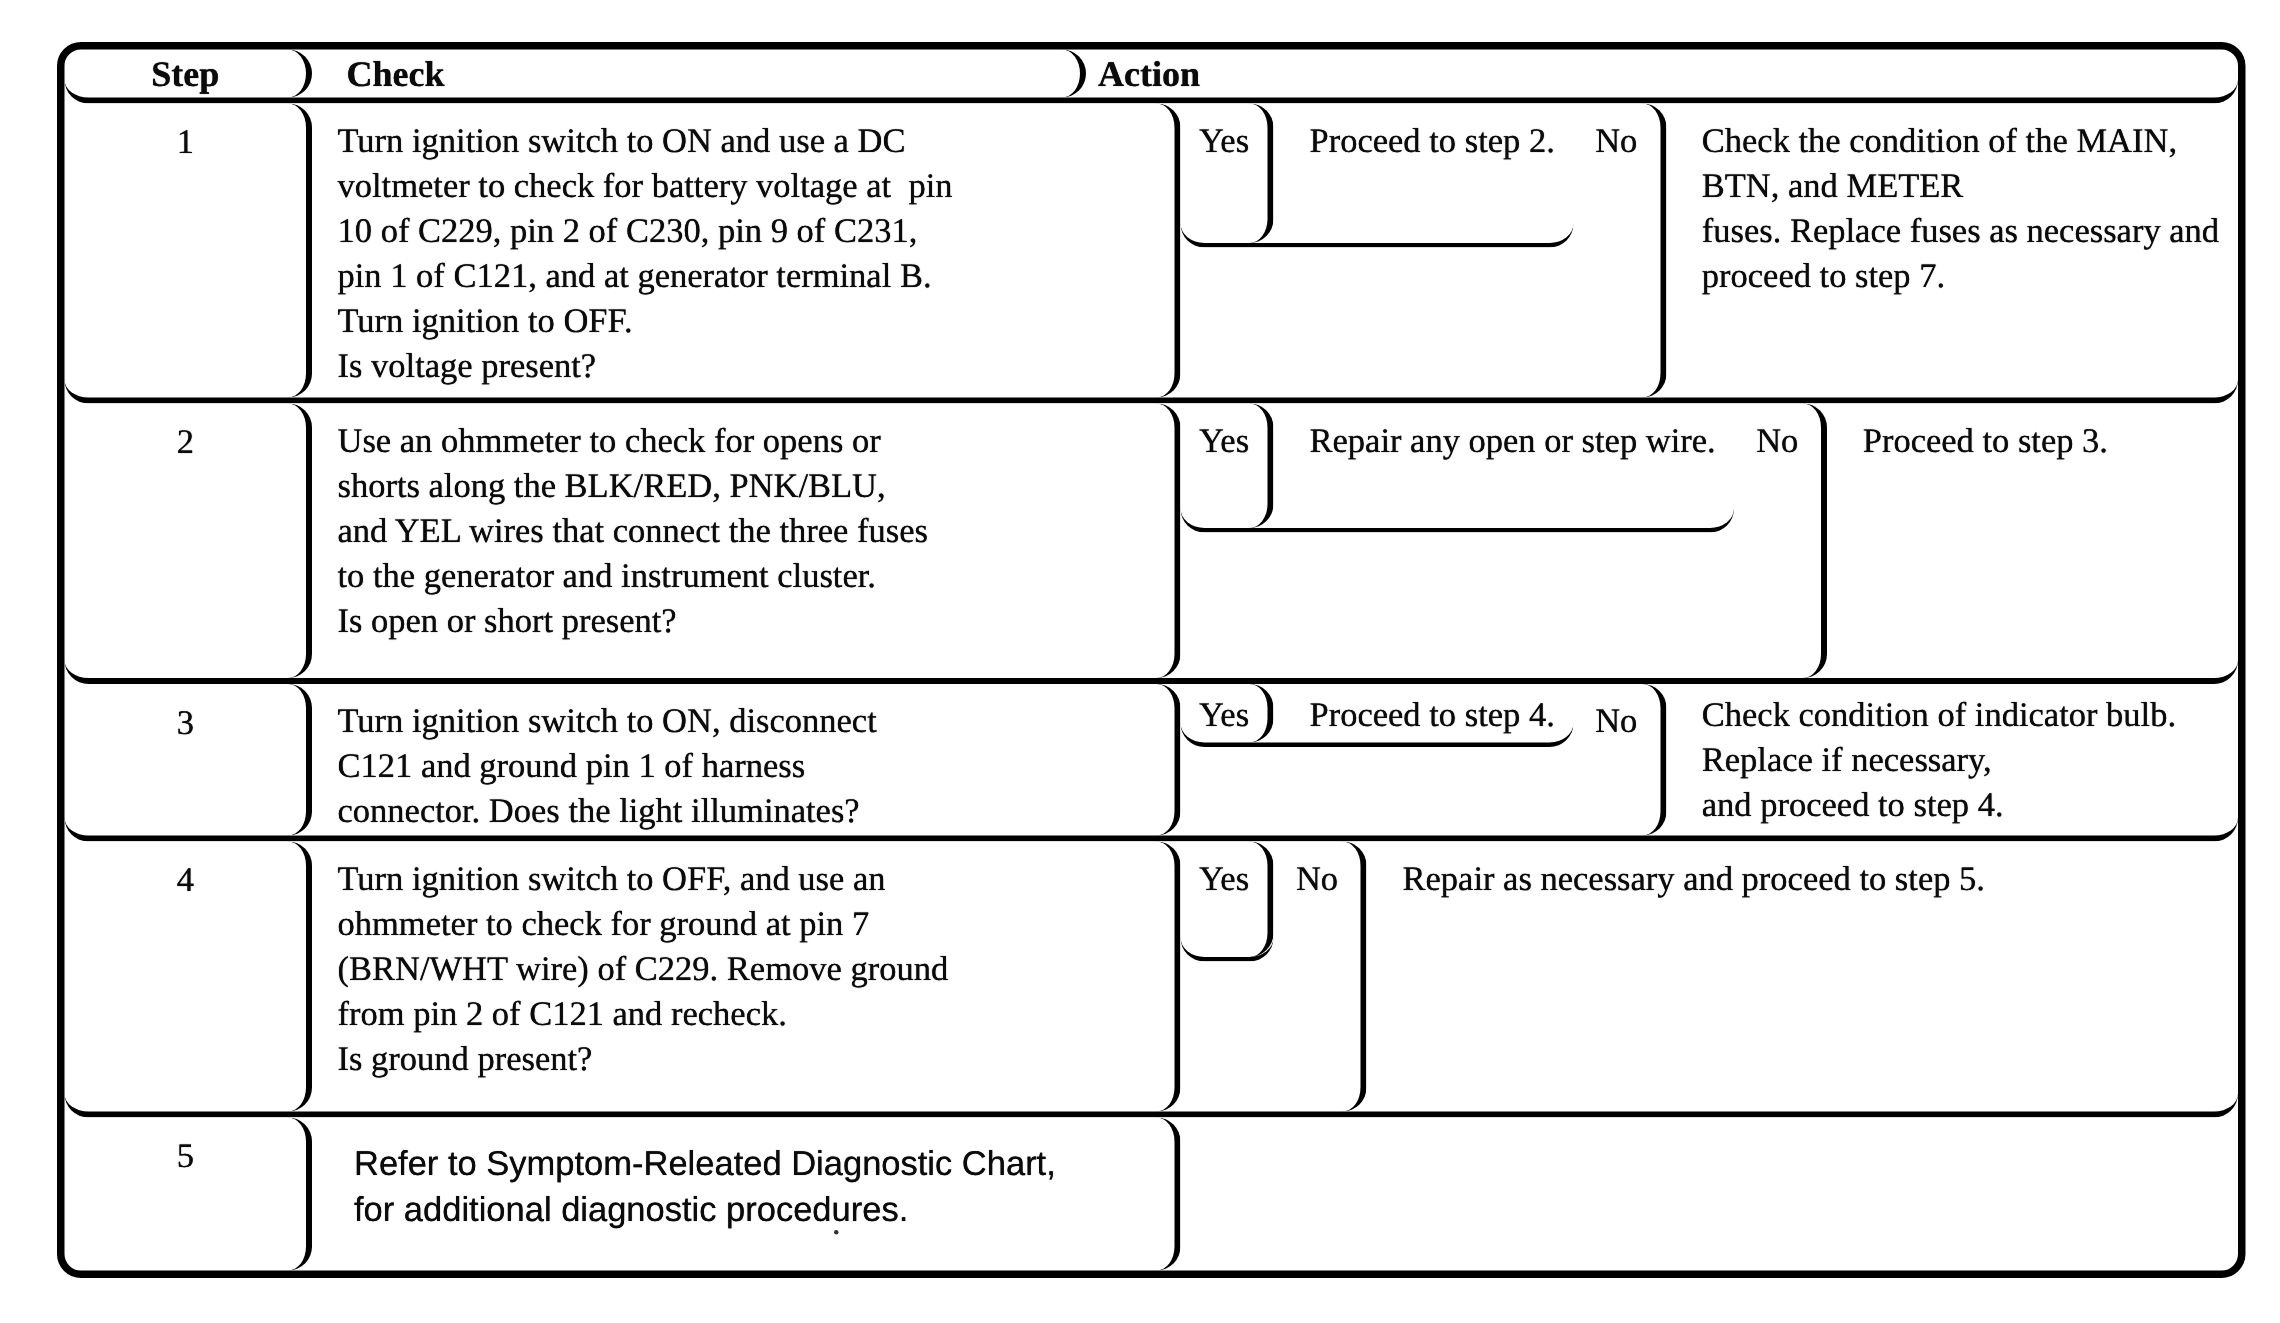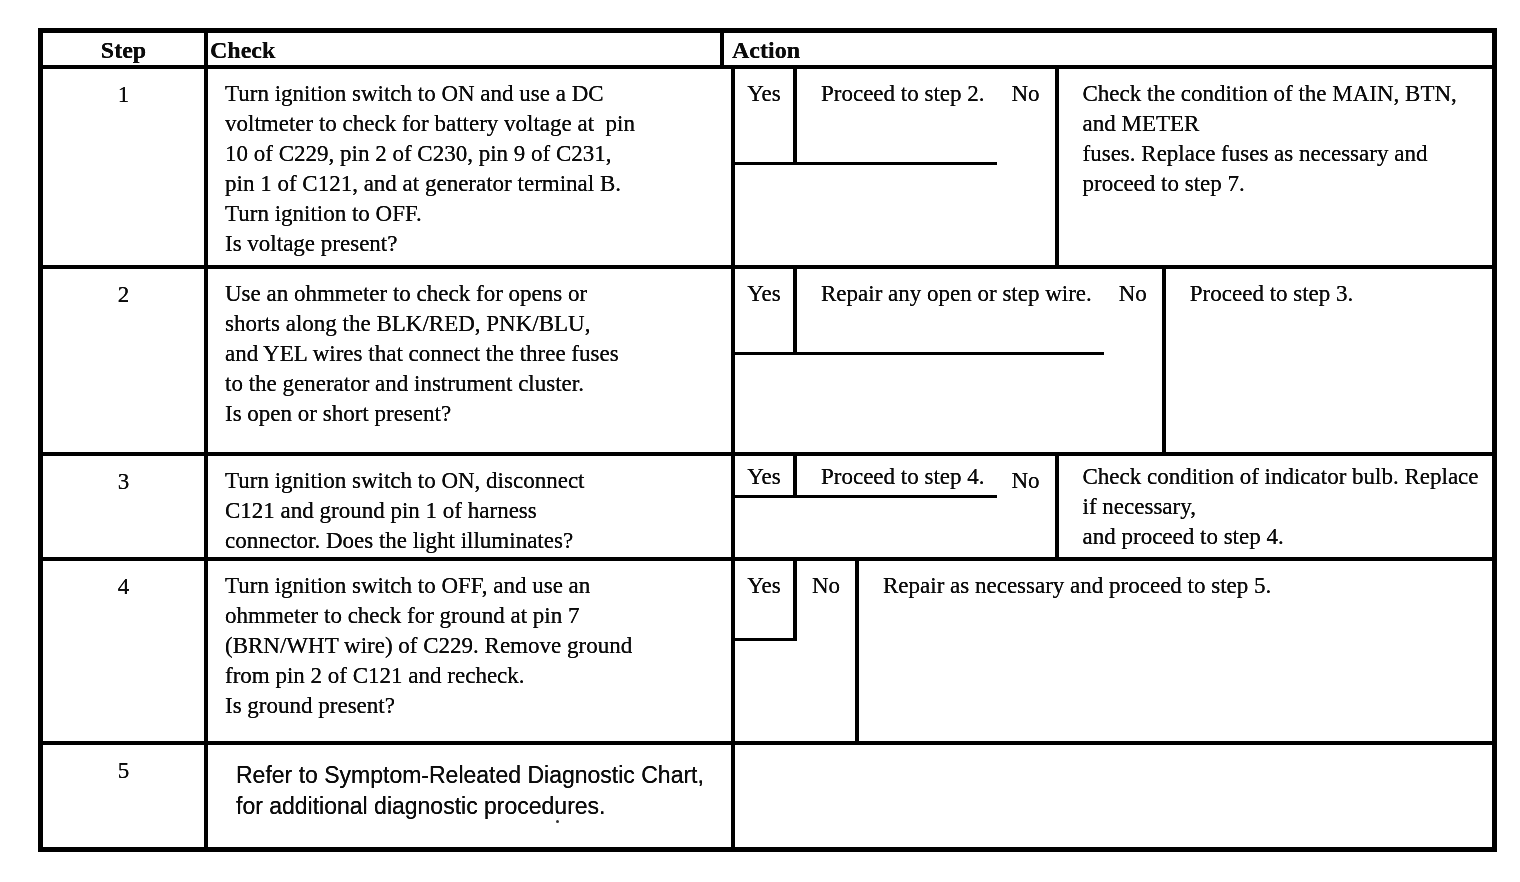--- a/index.html
+++ b/index.html
@@ -1,15 +1,15 @@
 <!DOCTYPE html>
 <html><head>
 <meta charset="utf-8">
 <style>
-  * { margin: 0; padding: 0; box-sizing: border-box; }
+  * { margin: 0; padding: 0; box-sizing: border-box; border-radius: 16px; }
   html, body { background: #ffffff; }
   .page {
     position: relative;
     width: 1520px;
     height: 882px;
     background: #ffffff;
     overflow: hidden;
     color: #0b0b0b;
   }
   .diag-table {
@@ -44,37 +44,37 @@
   }
   .hdr-cell {
     font-family: "Liberation Serif", "DejaVu Serif", serif;
     font-weight: bold;
     font-size: 24px;
     line-height: 30px;
     padding-top: 2px;
     text-shadow: 0 0 0.6px #000;
   }
   .hdr-step { width: 165px; border-right: 4px solid #000; text-align: center; }
-  .hdr-check { width: 516px; border-right: 4px solid #000; padding-left: 2px; }
+  .hdr-check { width: 516px; border-right: 4px solid #000; padding-left: 23px; }
   .hdr-action { flex: 1; padding-left: 8px; }
   
   .t-row { display: flex; border-bottom: 4px solid #000; flex: 0 0 auto; }
   .t-row.last { border-bottom: none; flex: 1 1 auto; }
   .r1 { height: 200px; }
   .r2 { height: 187px; }
   .r3 { height: 105px; }
   .r4 { height: 184px; }
   .cell-step {
     width: 165px;
     border-right: 4px solid #000;
     text-align: center;
     padding-top: 11px;
   }
   .cell-check {
-    width: 527px;
+    width: 579px;
     border-right: 4px solid #000;
     padding: 10px 2px 0 17px;
     white-space: pre-wrap;
   }
   .right-wrap { flex: 1; display: flex; flex-direction: row; }
   .sub { display: flex; flex: 0 0 auto; }
   .sub-yes { border-bottom: 3px solid #000; }
   .y1 { height: 96px; }
   .y2 { height: 86px; }
   .y3 { height: 42px; }

